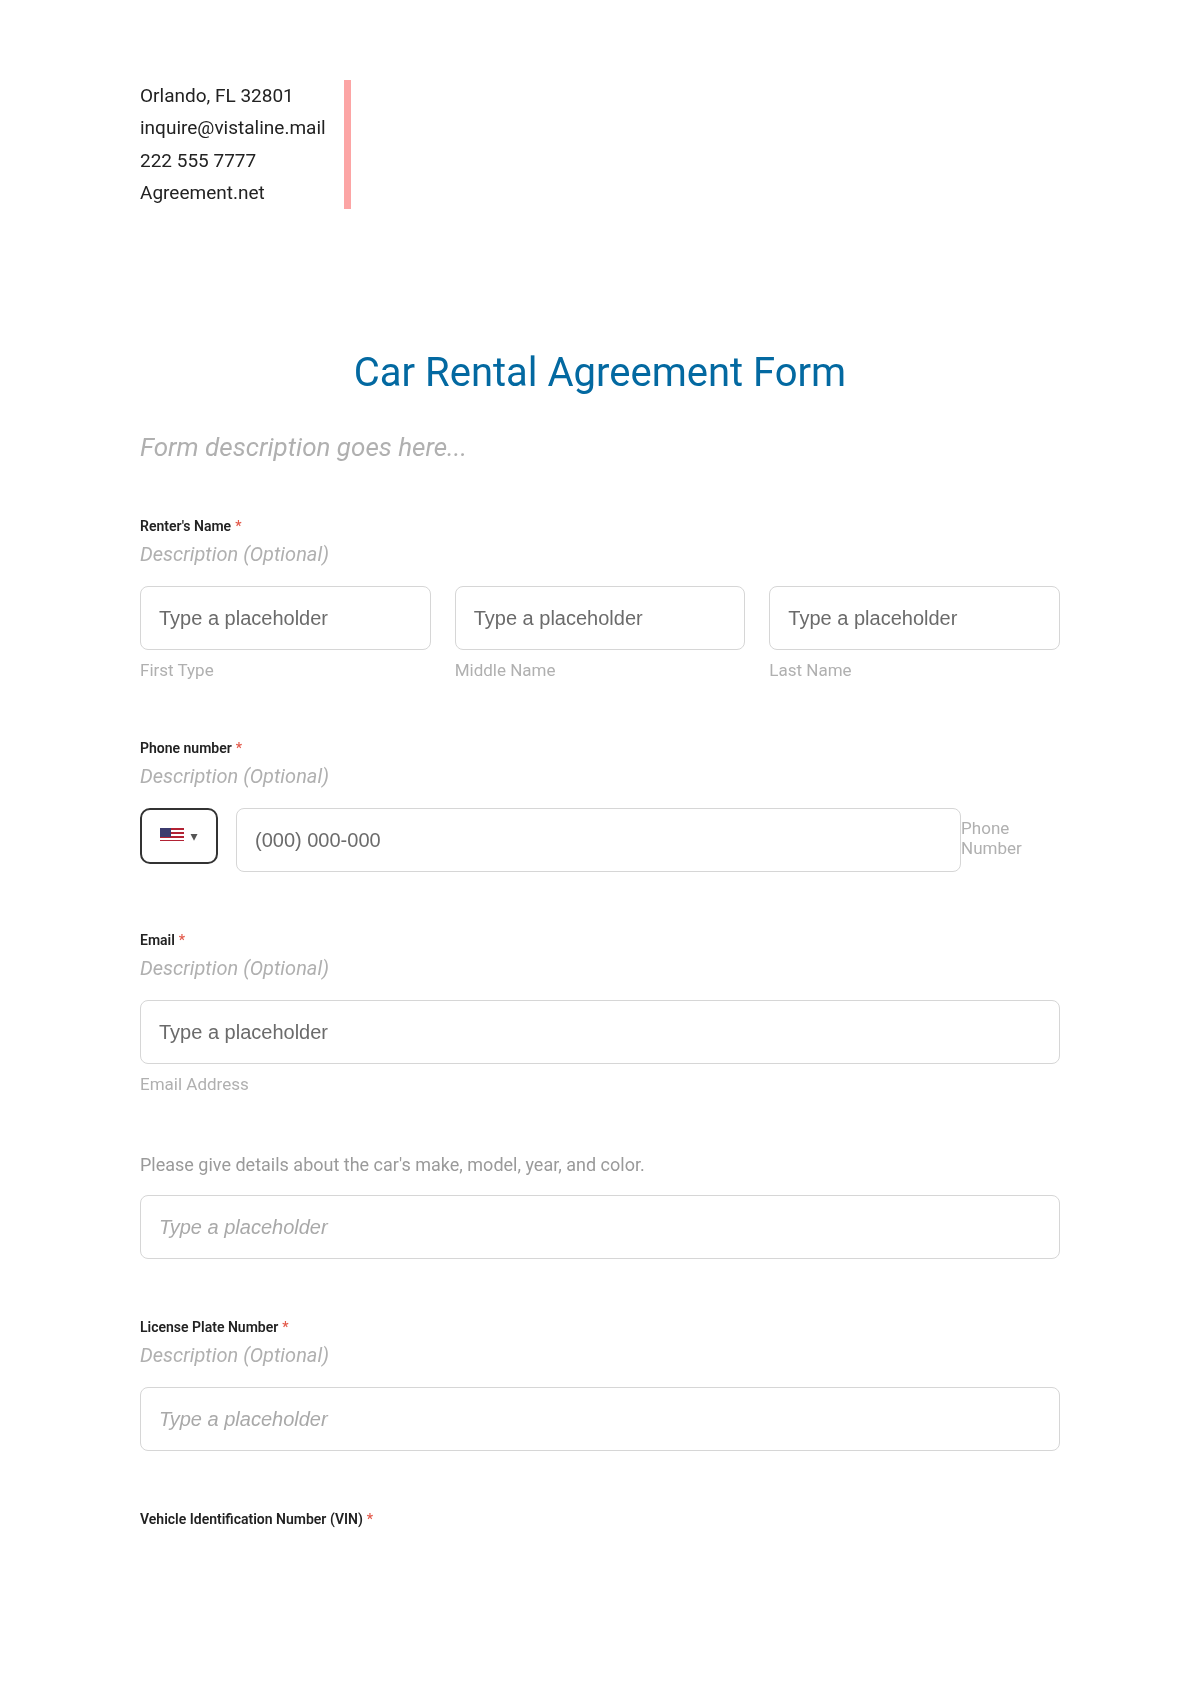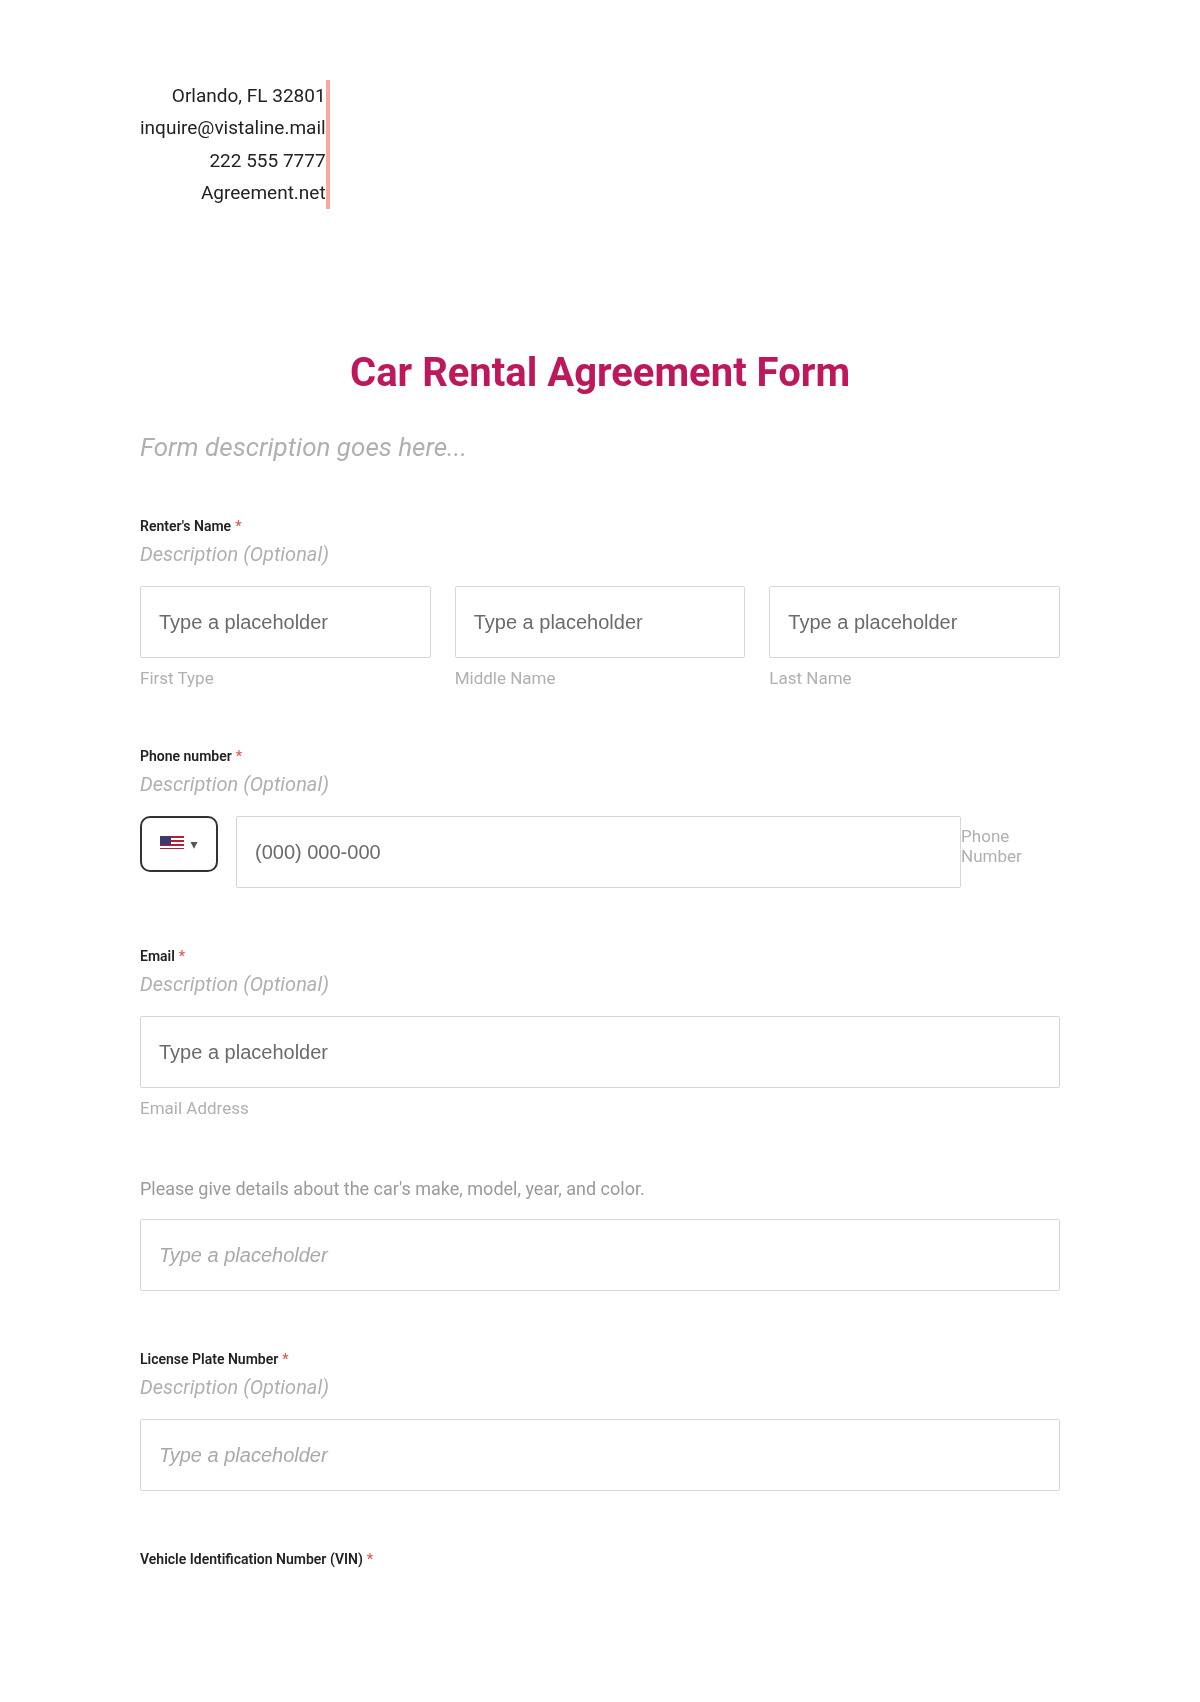--- a/index.html
+++ b/index.html
@@ -25,32 +25,32 @@
   }
   .logo-svg { width: 150px; height: 60px; display:block; }
   .brand-name {
     font-size: 32px;
     font-weight: 700;
     letter-spacing: 0.5px;
     margin-top: 6px;
     color: #111;
   }
   .contact-block {
-    text-align: right;
-    border-right: 4px solid #fca5a5;
-    padding-right: 0;
+    text-align: left;
+    border-right: 7px solid #fca5a5;
+    padding-right: 18px;
     line-height: 1.7;
     font-size: 19px;
     color: #222;
   }
   .form-title {
     text-align: center;
     font-size: 40px;
-    font-weight: 700;
-    color: #be185d;
+    font-weight: 400;
+    color: #0369a1;
     margin-bottom: 36px;
   }
   .form-desc {
     font-style: italic;
     color: #b0b0b0;
     font-size: 26px;
     margin-bottom: 56px;
   }
   .field-group { margin-bottom: 60px; }
   .field-label {
@@ -71,23 +71,23 @@
     font-size: 18px;
     margin-bottom: 20px;
   }
   .row-3 {
     display: flex;
     gap: 24px;
   }
   .col { flex: 1; display: flex; flex-direction: column; }
   .text-input {
     width: 100%;
-    height: 72px;
+    height: 64px;
     border: 1px solid #d6d6d6;
-    border-radius: 2px;
+    border-radius: 8px;
     padding: 16px 18px;
     font-size: 20px;
     color: #333;
     background: #fff;
   }
   .text-input::placeholder { color: #6b6b6b; }
   .text-input.italic-ph::placeholder { font-style: italic; color: #a9a9a9; }
   .sublabel {
     font-size: 17px;
     color: #b0b0b0;

